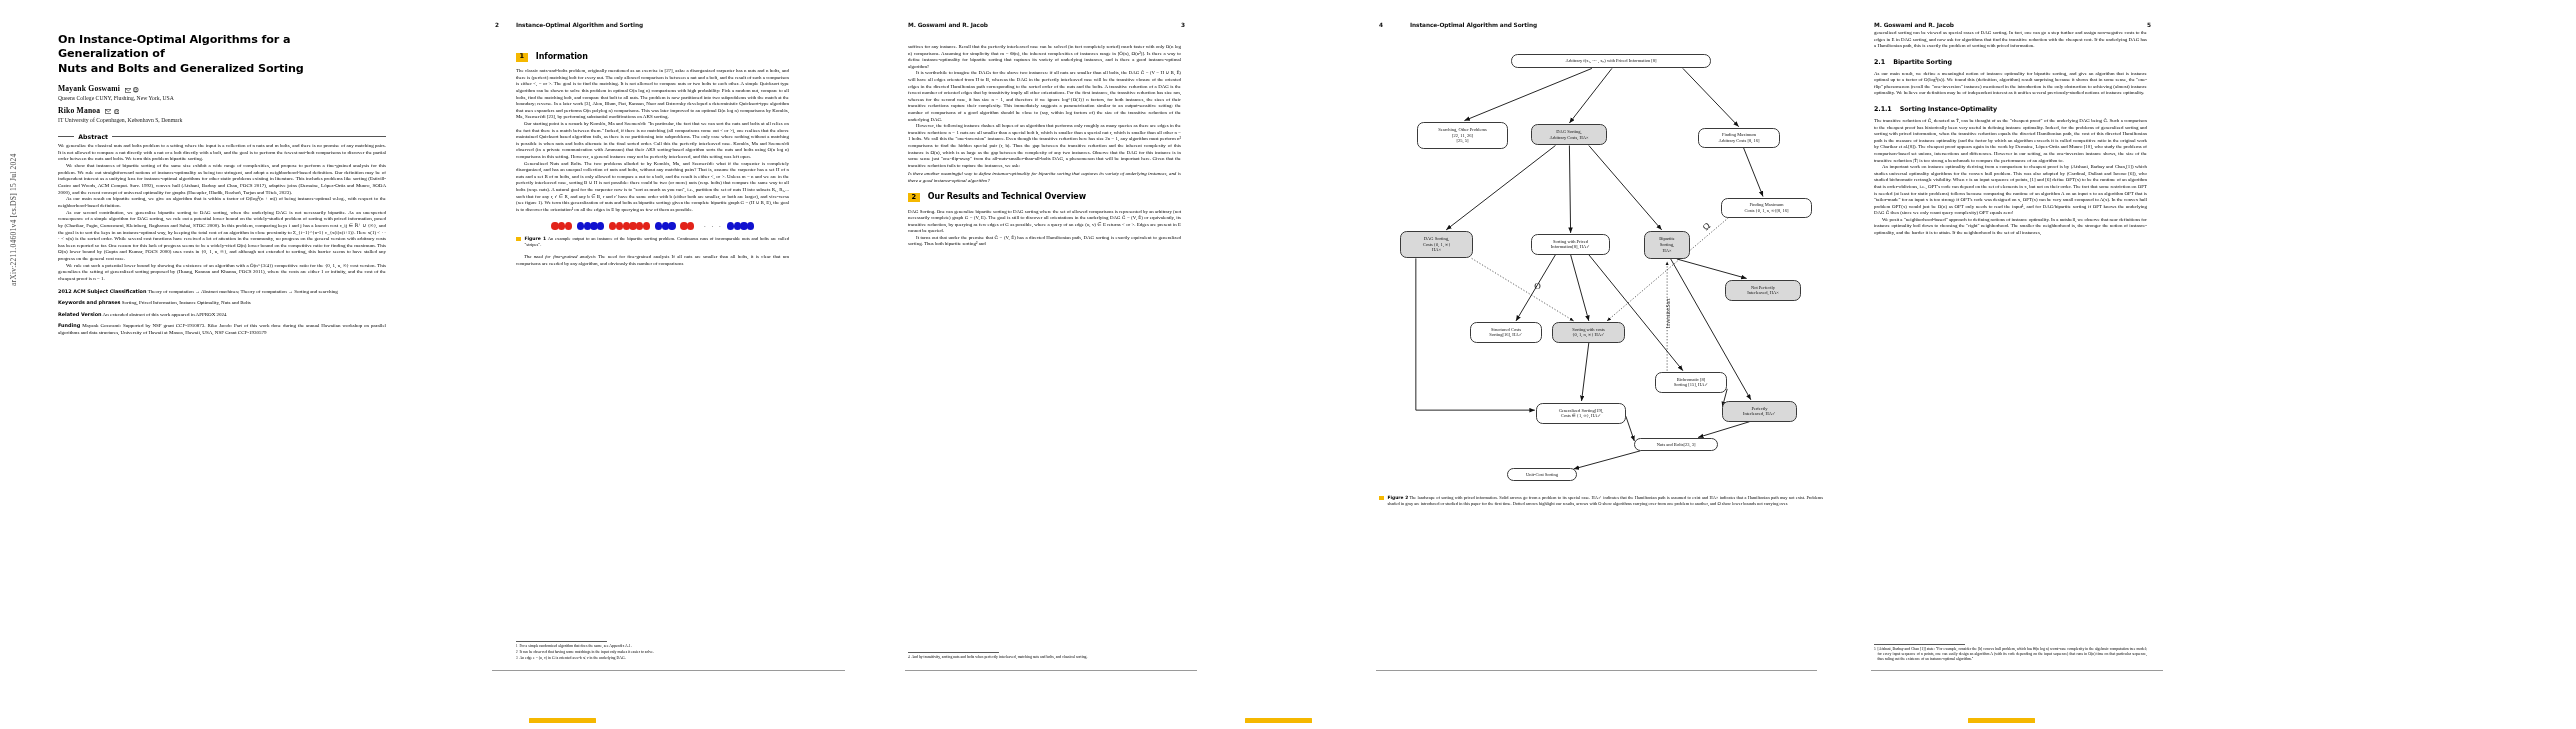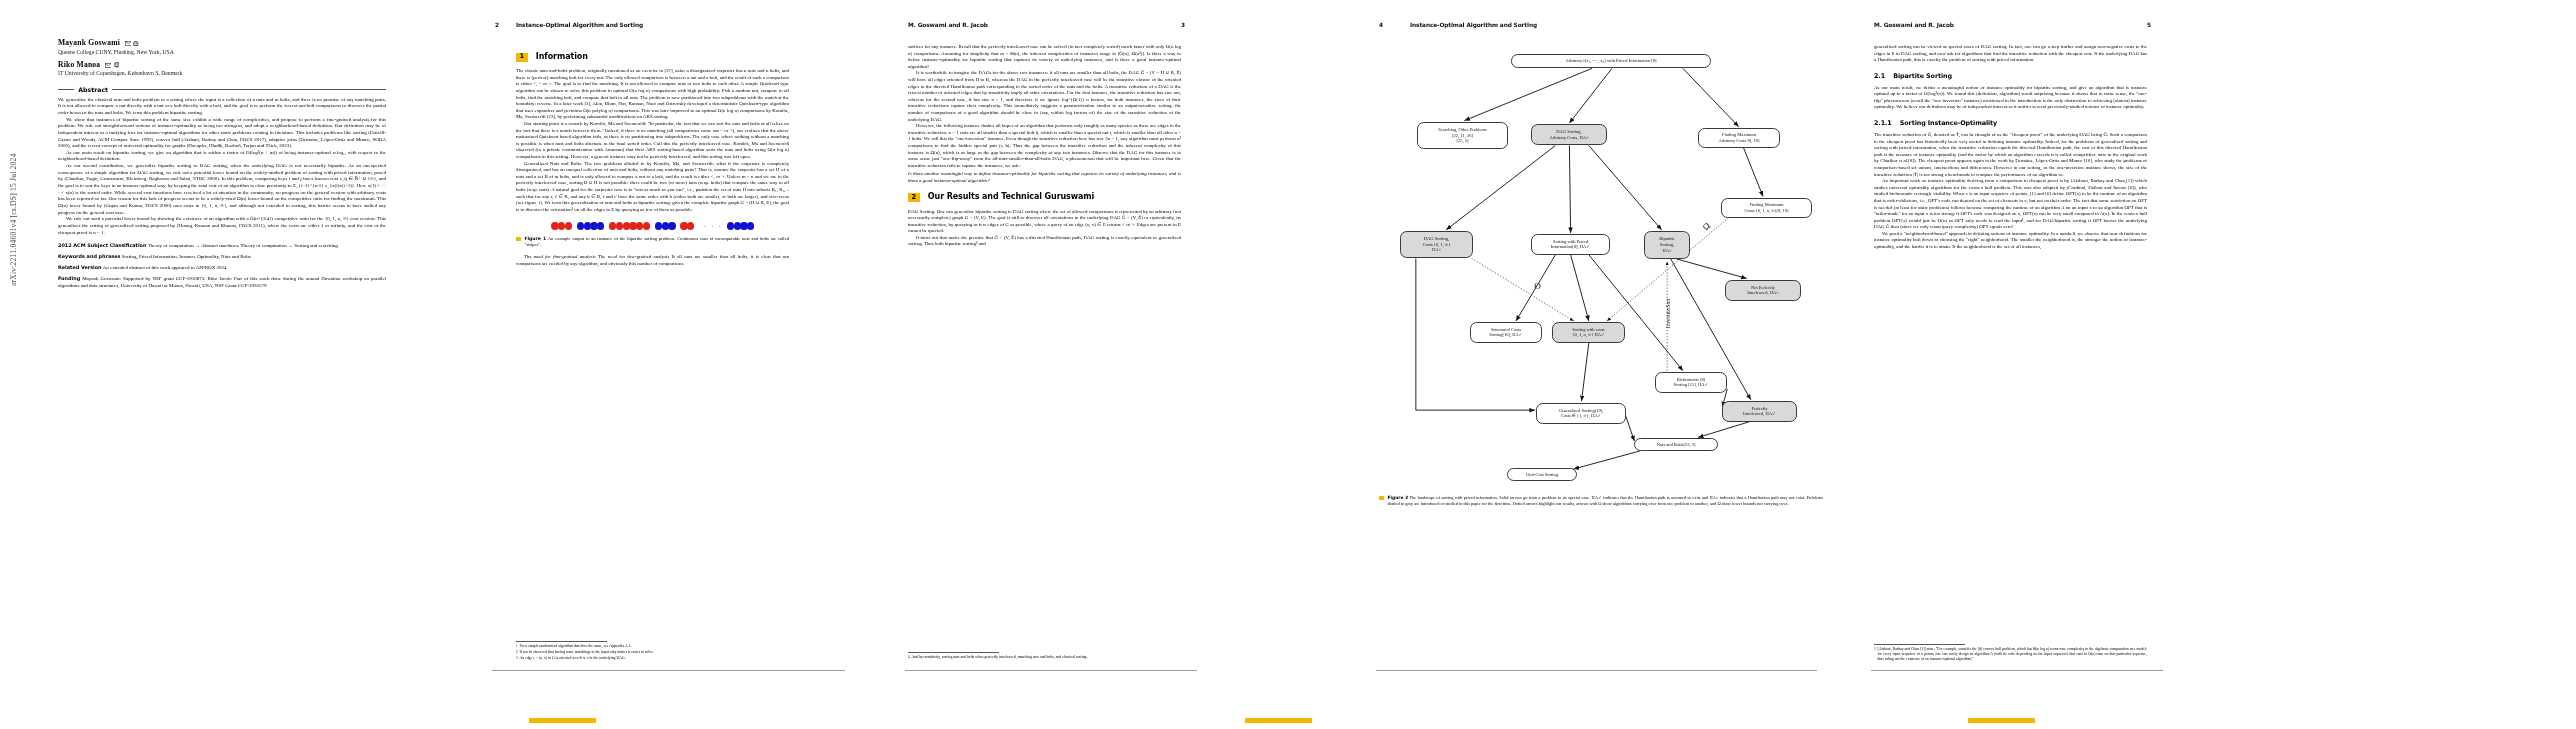--- a/index.html
+++ b/index.html
@@ -277,41 +277,46 @@
     font-size: 4.4px;
     line-height: 1.33;
     text-align: justify;
   }
   .fig2cap .sq { width: 4.9px; height: 4.9px; background: #F5B800; flex: 0 0 auto; margin-top: 0.6px; }
   .fig2cap b { font-family: "DejaVu Sans", sans-serif; font-size: 4.4px; }
   #p4svg { position: absolute; left: 0; top: 0; width: 450px; height: 437px; }
 
   
   #page5 { width: 480px; }
-  #p5col { left: 27px; top: 44px; width: 273px; }
+  #p5col { left: 27px; top: 30px; width: 273px; }
 
   
   .scrollbar {
     position: absolute;
     bottom: 6px;
     height: 5.5px;
     background: #F5B800;
     border-radius: 0.6px;
   }
 </style>
 </head>
 <body>
 
 <div class="viewer">
 
   <div class="page" id="page1">
     <div class="page-inner">
       <div class="arxiv-stamp">arXiv:2211.04601v4  [cs.DS]  15 Jul 2024</div>
 
       <div class="p1-body">
+        <h1 class="doc-title">
+          <span>On Instance-Optimal Algorithms for a</span><br>
+          <span>Generalization of</span><br>
+          <span>Nuts and Bolts and Generalized Sorting</span>
+        </h1>
 
         <div>
           <div class="author-name">
             <span>Mayank Goswami</span>
             <span class="author-icons">
               <span class="mail-icon">
                 <svg width="6.7" height="4.9" viewBox="0 0 14 10">
                     <rect x="0.7" y="0.7" width="12.6" height="8.6" fill="none" stroke="#222" stroke-width="1.2"></rect>
                     <path d="M1 1.3 L7 5.6 L13 1.3" fill="none" stroke="#222" stroke-width="1.2"></path>
                   </svg>
@@ -467,21 +472,21 @@
       <div class="runhead right-num" style="right:176px;">3</div>
 
       <div class="col" id="p3col">
         <p class="par first">suffices for any instance. Recall that the perfectly interleaved case can be solved (in fact completely sorted) much faster with only O(n log n) comparisons. Assuming for simplicity that m = Θ(n), the inherent complexities of instances range in [Õ(n), Ω(n²)]. Is there a way to define instance-optimality for bipartite sorting that captures its variety of underlying instances, and is there a good instance-optimal algorithm?</p>
         <p class="par">It is worthwhile to imagine the DAGs for the above two instances: if all nuts are smaller than all bolts, the DAG Ĝ = (V = H ∪ B, Ê) will have all edges oriented from H to B, whereas the DAG in the perfectly interleaved case will be the transitive closure of the oriented edges in the directed Hamiltonian path corresponding to the sorted order of the nuts and the bolts. A transitive reduction of a DAG is the fewest number of oriented edges that by transitivity imply all other orientations. For the first instance, the transitive reduction has size nm, whereas for the second case, it has size n − 1, and therefore if we ignore log^{O(1)} n factors, for both instances, the sizes of their transitive reductions capture their complexity. This immediately suggests a parametrization similar to an output-sensitive setting: the number of comparisons of a good algorithm should be close to (say, within log factors of) the size of the transitive reduction of the underlying DAG.</p>
         <p class="par">However, the following instance dashes all hopes of an algorithm that performs only roughly as many queries as there are edges in the transitive reduction: n − 1 nuts are all smaller than a special bolt b, which is smaller than a special nut r, which is smaller than all other n − 1 bolts. We call this the "one-inversion" instance. Even though the transitive reduction here has size 2n − 1, any algorithm must perform n² comparisons to find the hidden special pair (r, b). Thus the gap between the transitive reduction and the inherent complexity of this instance is Ω(n), which is as large as the gap between the complexity of any two instances. Observe that the DAG for this instance is in some sense just "one-flip-away" from the all-nuts-smaller-than-all-bolts DAG, a phenomenon that will be important here. Given that the transitive reduction fails to capture the instances, we ask:</p>
         <p class="par" style="font-style:italic; text-indent:0; margin-top:1.8px;">Is there another meaningful way to define instance-optimality for bipartite sorting that captures its variety of underlying instances, and is there a good instance-optimal algorithm?</p>
 
         <div class="sec-head">
           <span class="sec-num">2</span>
-          <span class="sec-title">Our Results and Technical Guruswami</span>
+          <span class="sec-title">Our Results and Technical Overview</span>
         </div>
 
         <p class="par first">DAG Sorting. One can generalize bipartite sorting to DAG sorting where the set of allowed comparisons is represented by an arbitrary (not necessarily complete) graph G = (V, E). The goal is still to discover all orientations in the underlying DAG Ĝ = (V, Ê) or equivalently, its transitive reduction, by querying as few edges of G as possible, where a query of an edge (u, v) ∈ E returns &lt; or &gt;. Edges are present in E cannot be queried.</p>
         <p class="par">It turns out that under the premise that Ĝ = (V, Ê) has a directed Hamiltonian path, DAG sorting is exactly equivalent to generalized sorting. Thus both bipartite sorting² and</p>
       </div>
 
       <div class="footnotes" style="left:27px; bottom:68px; width:273px;">
         <div class="fnrule"></div>
         <div class="fn">
             <span class="sup">4</span>

